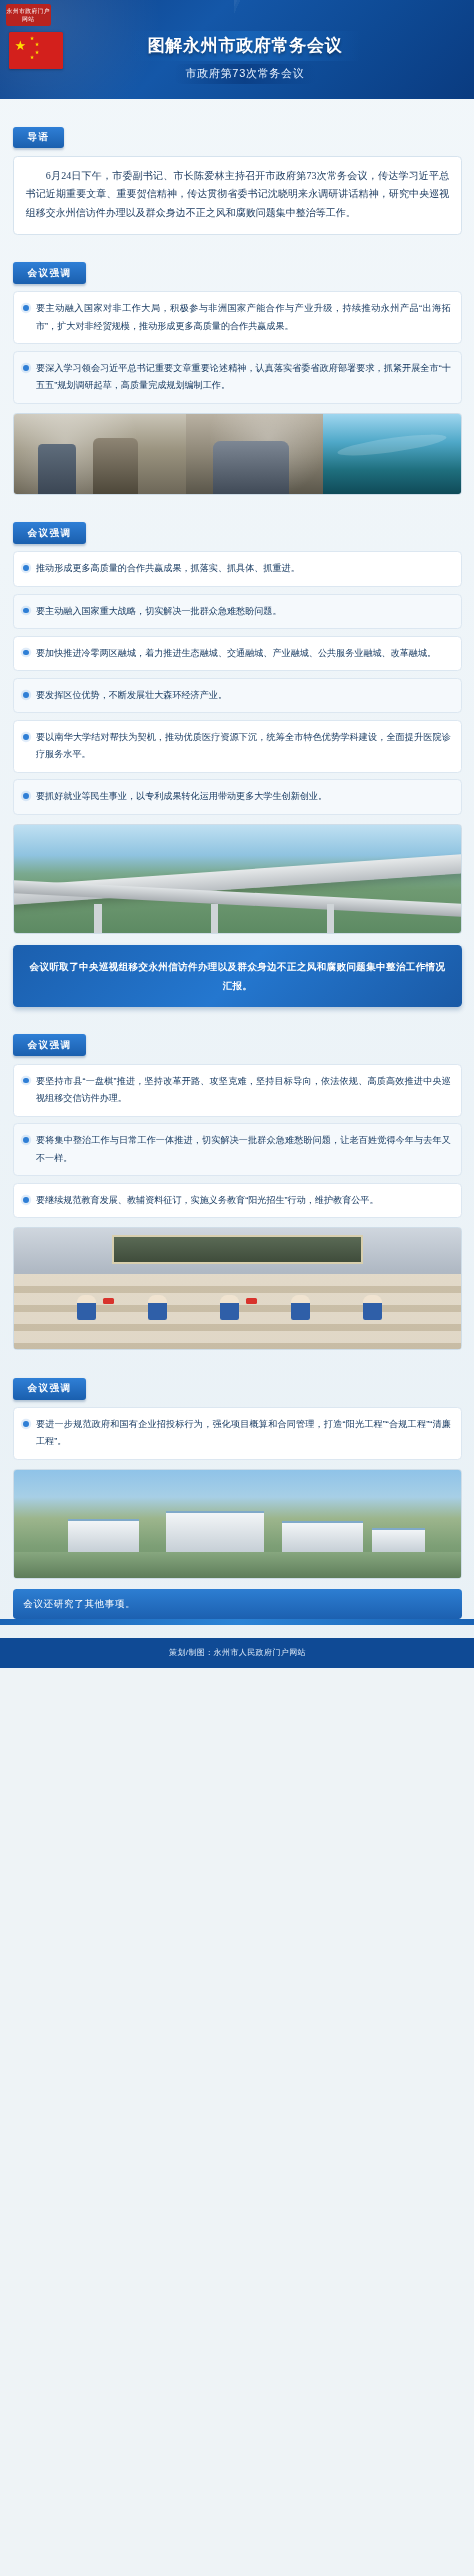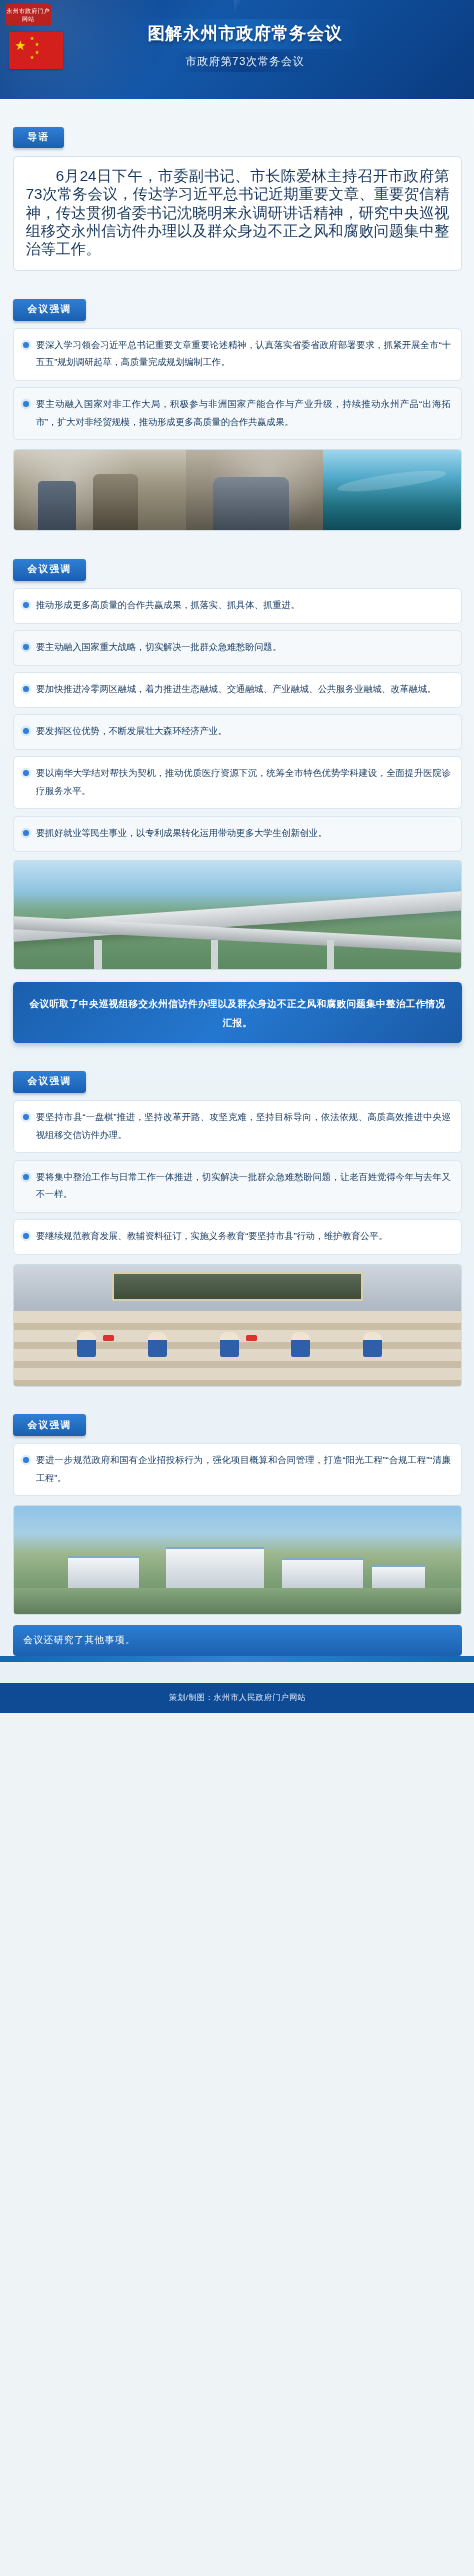--- a/index.html
+++ b/index.html
@@ -74,20 +74,21 @@
     position: absolute;
     left: 73px; top: 19px;
     width: 344px;
     text-align: center;
   }
   .title-band {
     display: inline-block;
     padding: 2.9px 19px 4.4px;
     background: linear-gradient(90deg, rgba(255,255,255,0) 0%, rgba(20,90,170,.55) 18%, rgba(25,105,190,.75) 50%, rgba(20,90,170,.55) 82%, rgba(255,255,255,0) 100%);
     border-radius: 2.9px;
+    margin-top: 12px;
   }
   .main-title {
     font-size: 17px;
     font-weight: bold;
     color: #ffffff;
     letter-spacing: 0.7px;
     text-shadow: 0 1.5px 2.9px rgba(0,0,0,.35);
     white-space: nowrap;
   }
   .sub-title {
@@ -119,24 +120,25 @@
     padding: 11.7px 13px 0 13px;
   }
 
   
   .intro-card {
     margin: 7.3px 13px 0 13px;
     background: #ffffff;
     border: 0.7px solid #d6e3ee;
     border-radius: 4.4px;
     padding: 10.2px 11.7px 11.7px;
-    font-size: 15px;
+    font-size: 10px;
     line-height: 18.3px;
     color: #16365c;
     text-align: justify;
+    font-family: Liberation Serif, serif;
   }
   .intro-card p { text-indent: 2em; }
 
   
   .list-card {
     margin: 7.3px 13px 0 13px;
   }
   .bullet-item {
     position: relative;
     background: #ffffff;
@@ -294,21 +296,21 @@
     border-radius: 3.7px;
     padding: 8.8px 10.2px;
     color: #fff;
     font-size: 9.5px;
     text-align: left;
     letter-spacing: 0.7px;
   }
 
   
   .footer {
-    margin-top: 21px;
+    margin-top: 13px;
     background: #0f4a95;
     color: #dce9f8;
     font-size: 8px;
     text-align: center;
     padding: 8.8px 0 10.2px;
     letter-spacing: 0.4px;
   }
   .footer-wave {
     height: 5.8px;
     background: linear-gradient(90deg,#1a63b5,#2b83d6,#1a63b5);
@@ -343,25 +345,25 @@
   <div class="intro-card">
     <p>6月24日下午，市委副书记、市长陈爱林主持召开市政府第73次常务会议，传达学习近平总书记近期重要文章、重要贺信精神，传达贯彻省委书记沈晓明来永调研讲话精神，研究中央巡视组移交永州信访件办理以及群众身边不正之风和腐败问题集中整治等工作。</p>
   </div>
 
   <div class="label-row">
     <span class="label-tag">会议强调</span>
   </div>
   <div class="list-card">
     <div class="bullet-item">
       <span class="bullet-dot"></span>
+      <span>要主动融入国家对非工作大局，积极参与非洲国家产能合作与产业升级，持续推动永州产品“出海拓市”，扩大对非经贸规模，推动形成更多高质量的合作共赢成果。</span>
+    </div>
+    <div class="bullet-item">
+      <span class="bullet-dot"></span>
       <span>要深入学习领会习近平总书记重要文章重要论述精神，认真落实省委省政府部署要求，抓紧开展全市“十五五”规划调研起草，高质量完成规划编制工作。</span>
-    </div>
-    <div class="bullet-item">
-      <span class="bullet-dot"></span>
-      <span>要主动融入国家对非工作大局，积极参与非洲国家产能合作与产业升级，持续推动永州产品“出海拓市”，扩大对非经贸规模，推动形成更多高质量的合作共赢成果。</span>
     </div>
   </div>
 
   <div class="photo photo-a">
     <div class="pa1"></div>
     <div class="pa2"></div>
     <div class="pa3"></div>
   </div>
 
   <div class="label-row">
@@ -411,21 +413,21 @@
     <div class="bullet-item">
       <span class="bullet-dot"></span>
       <span>要坚持市县“一盘棋”推进，坚持改革开路、攻坚克难，坚持目标导向，依法依规、高质高效推进中央巡视组移交信访件办理。</span>
     </div>
     <div class="bullet-item">
       <span class="bullet-dot"></span>
       <span>要将集中整治工作与日常工作一体推进，切实解决一批群众急难愁盼问题，让老百姓觉得今年与去年又不一样。</span>
     </div>
     <div class="bullet-item">
       <span class="bullet-dot"></span>
-      <span>要继续规范教育发展、教辅资料征订，实施义务教育“要坚持市县”行动，维护教育公平。</span>
+      <span>要继续规范教育发展、教辅资料征订，实施义务教育“阳光招生”行动，维护教育公平。</span>
     </div>
   </div>
 
   <div class="photo photo-c">
     <div class="board"></div>
     <div class="desks"></div>
     <div class="kid" style="left:14%"></div>
     <div class="kid" style="left:30%"></div>
     <div class="kid" style="left:46%"></div>
     <div class="kid" style="left:62%"></div>

